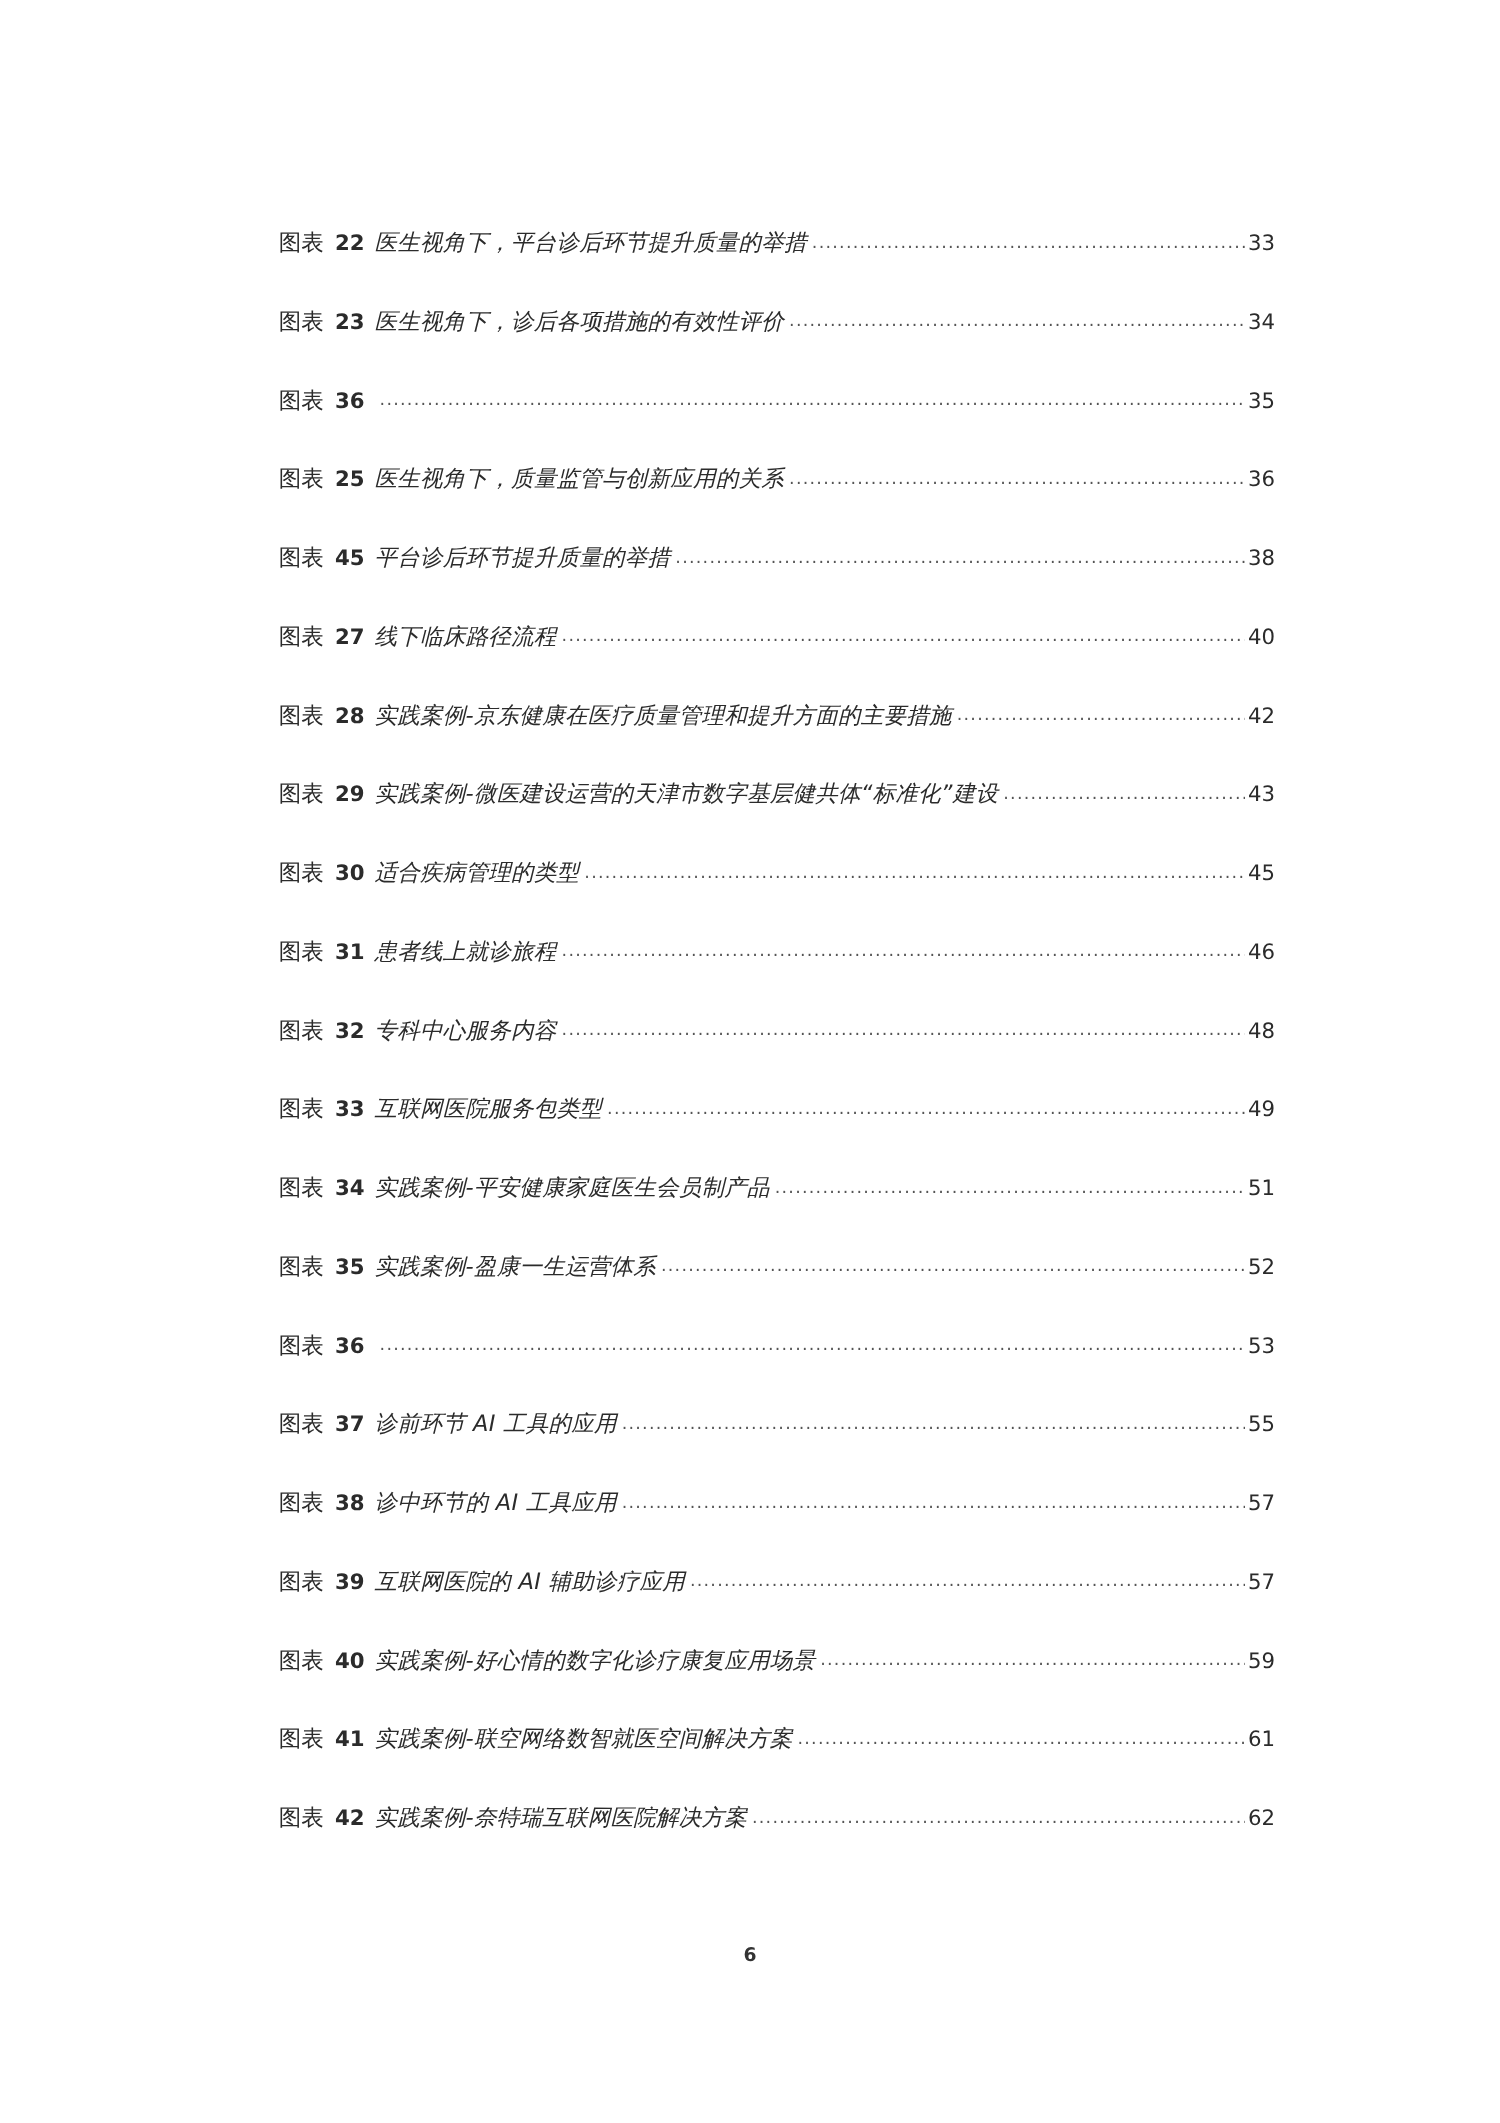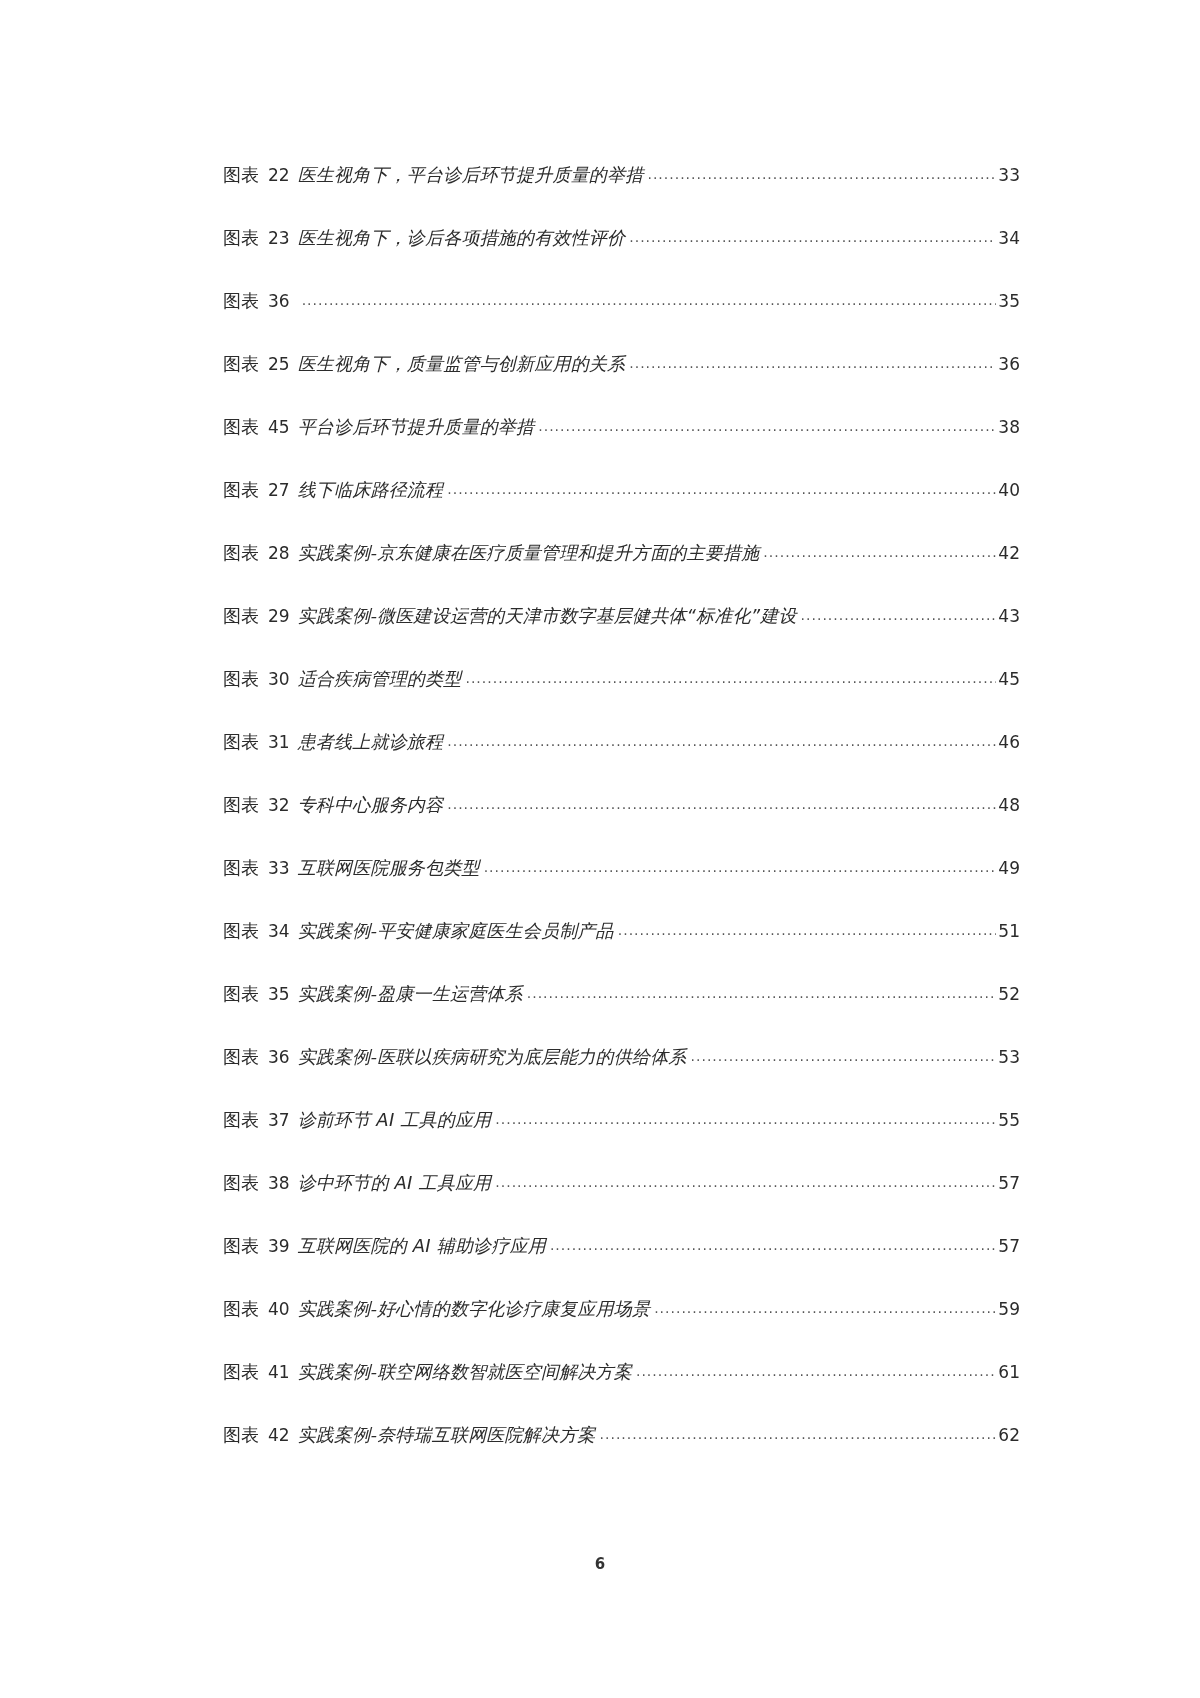--- a/index.html
+++ b/index.html
@@ -19,33 +19,34 @@
       position: absolute;
       left: 223px;
       top: 163px;
       width: 797px;
       margin: 0;
       padding: 0;
       list-style: none;
     }
     .toc-row {
       display: flex;
-      align-items: flex-start;
+      align-items: center;
       height: 63px;
       font-size: 18px;
       line-height: 24px;
       white-space: nowrap;
     }
     .toc-row .prefix {
       flex: 0 0 auto;
     }
     .toc-row .num {
       flex: 0 0 auto;
       margin: 0 8px 0 9px;
       font-size: 17px;
+      font-weight: bold;
     }
     .toc-row .title {
       flex: 0 0 auto;
       letter-spacing: 0.2px;
       font-style: italic;
     }
     .toc-row .leader {
       flex: 1 1 auto;
       overflow: hidden;
       margin: 0 2px 0 4px;
@@ -172,21 +173,20 @@
   <li class="toc-row">
       <span class="prefix">图表</span>
       <span class="num">35</span>
       <span class="title">实践案例-盈康一生运营体系</span>
       <span class="leader"></span>
       <span class="page">52</span>
     </li>
   <li class="toc-row">
       <span class="prefix">图表</span>
       <span class="num">36</span>
-      <span class="title">实践案例-医联以疾病研究为底层能力的供给体系</span>
       <span class="leader"></span>
       <span class="page">53</span>
     </li>
   <li class="toc-row">
       <span class="prefix">图表</span>
       <span class="num">37</span>
       <span class="title">诊前环节 AI 工具的应用</span>
       <span class="leader"></span>
       <span class="page">55</span>
     </li>

